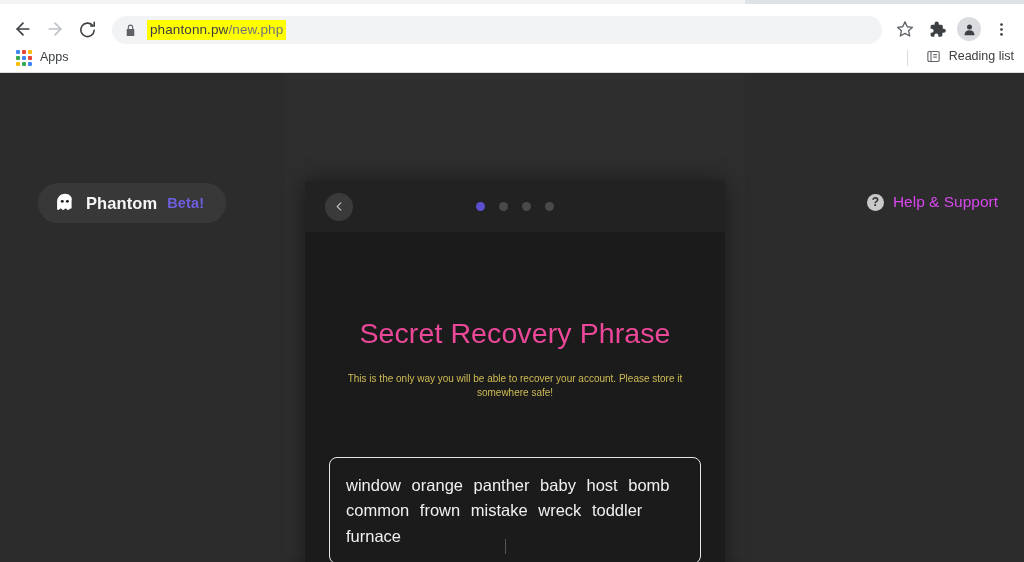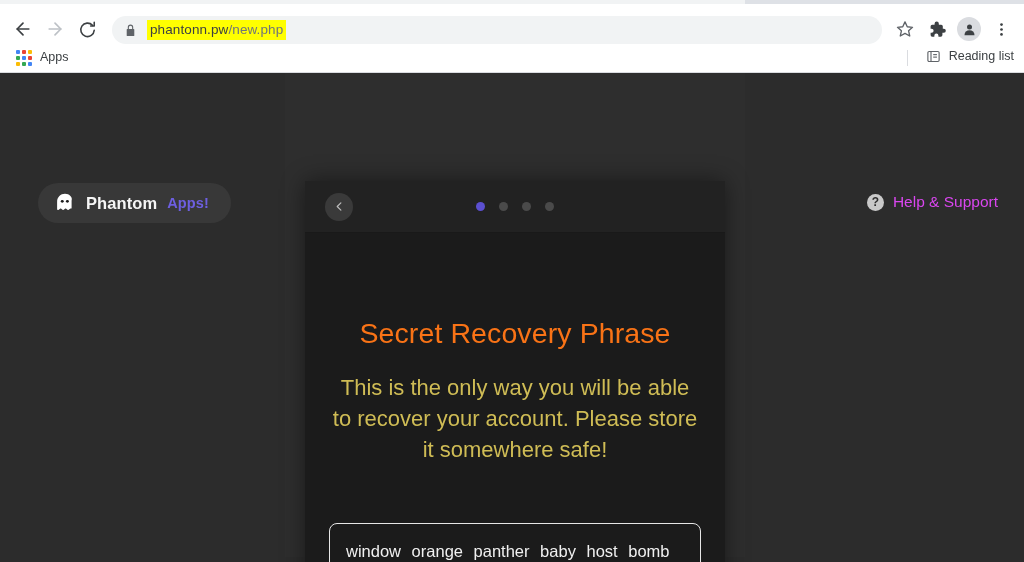--- a/index.html
+++ b/index.html
@@ -231,27 +231,27 @@
     flex: 1 1 auto;
     padding: 0 24px;
     display: flex;
     flex-direction: column;
     position: relative;
   }
   .card-title {
     margin-top: 84px;
     font-size: 28.5px;
     font-weight: normal;
-    color: #f97316;
+    color: #ec4899;
     text-align: center;
     letter-spacing: 0.1px;
   }
   .card-warning {
     margin-top: 22px;
-    font-size: 22px;
+    font-size: 10px;
     line-height: 1.42;
     color: #cfbc55;
     text-align: center;
     padding: 0 2px;
   }
   .phrase-box {
     margin-top: 57px;
     border: 1.5px solid #e6e6e6;
     border-radius: 8px;
     background: #1b1b1b;
@@ -375,21 +375,21 @@
 
   <div class="brand-pill">
     <span class="ghost-icon">
       <svg width="22" height="22" viewBox="0 0 24 24" fill="#ffffff">
         <path d="M12 2C7.2 2 3.4 5.8 3.4 10.6v7.9c0 .9 1 1.4 1.7.9l1.5-1.1c.4-.3.9-.3 1.3 0l1.4 1.1c.4.3.9.3 1.3 0l1.4-1.1c.4-.3.9-.3 1.3 0l1.4 1.1c.4.3.9.3 1.3 0l1.5-1.1c.7-.5 1.7 0 1.7-.9v-7.9C20.6 5.8 16.8 2 12 2z"></path>
         <circle cx="9" cy="10.2" r="1.6" fill="#1b1b1b"></circle>
         <circle cx="14.6" cy="10.2" r="1.6" fill="#1b1b1b"></circle>
       </svg>
     </span>
     <span class="brand-name">Phantom</span>
-    <span class="brand-beta">Apps!</span>
+    <span class="brand-beta">Beta!</span>
   </div>
 
   <div class="help-support">
     <span class="q-circle">?</span>
     <span class="help-label">Help &amp; Support</span>
   </div>
 
   <div class="card">
     <div class="card-header">
       <div class="back-btn">

